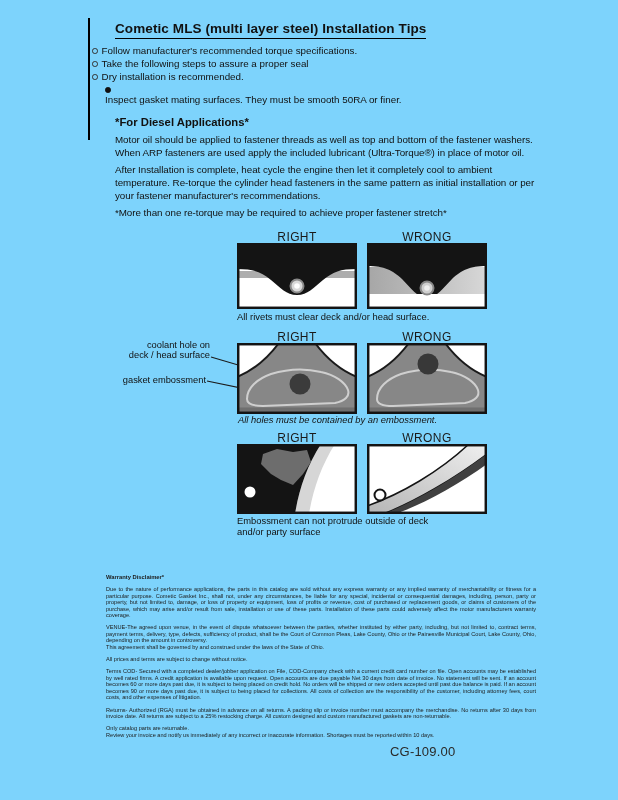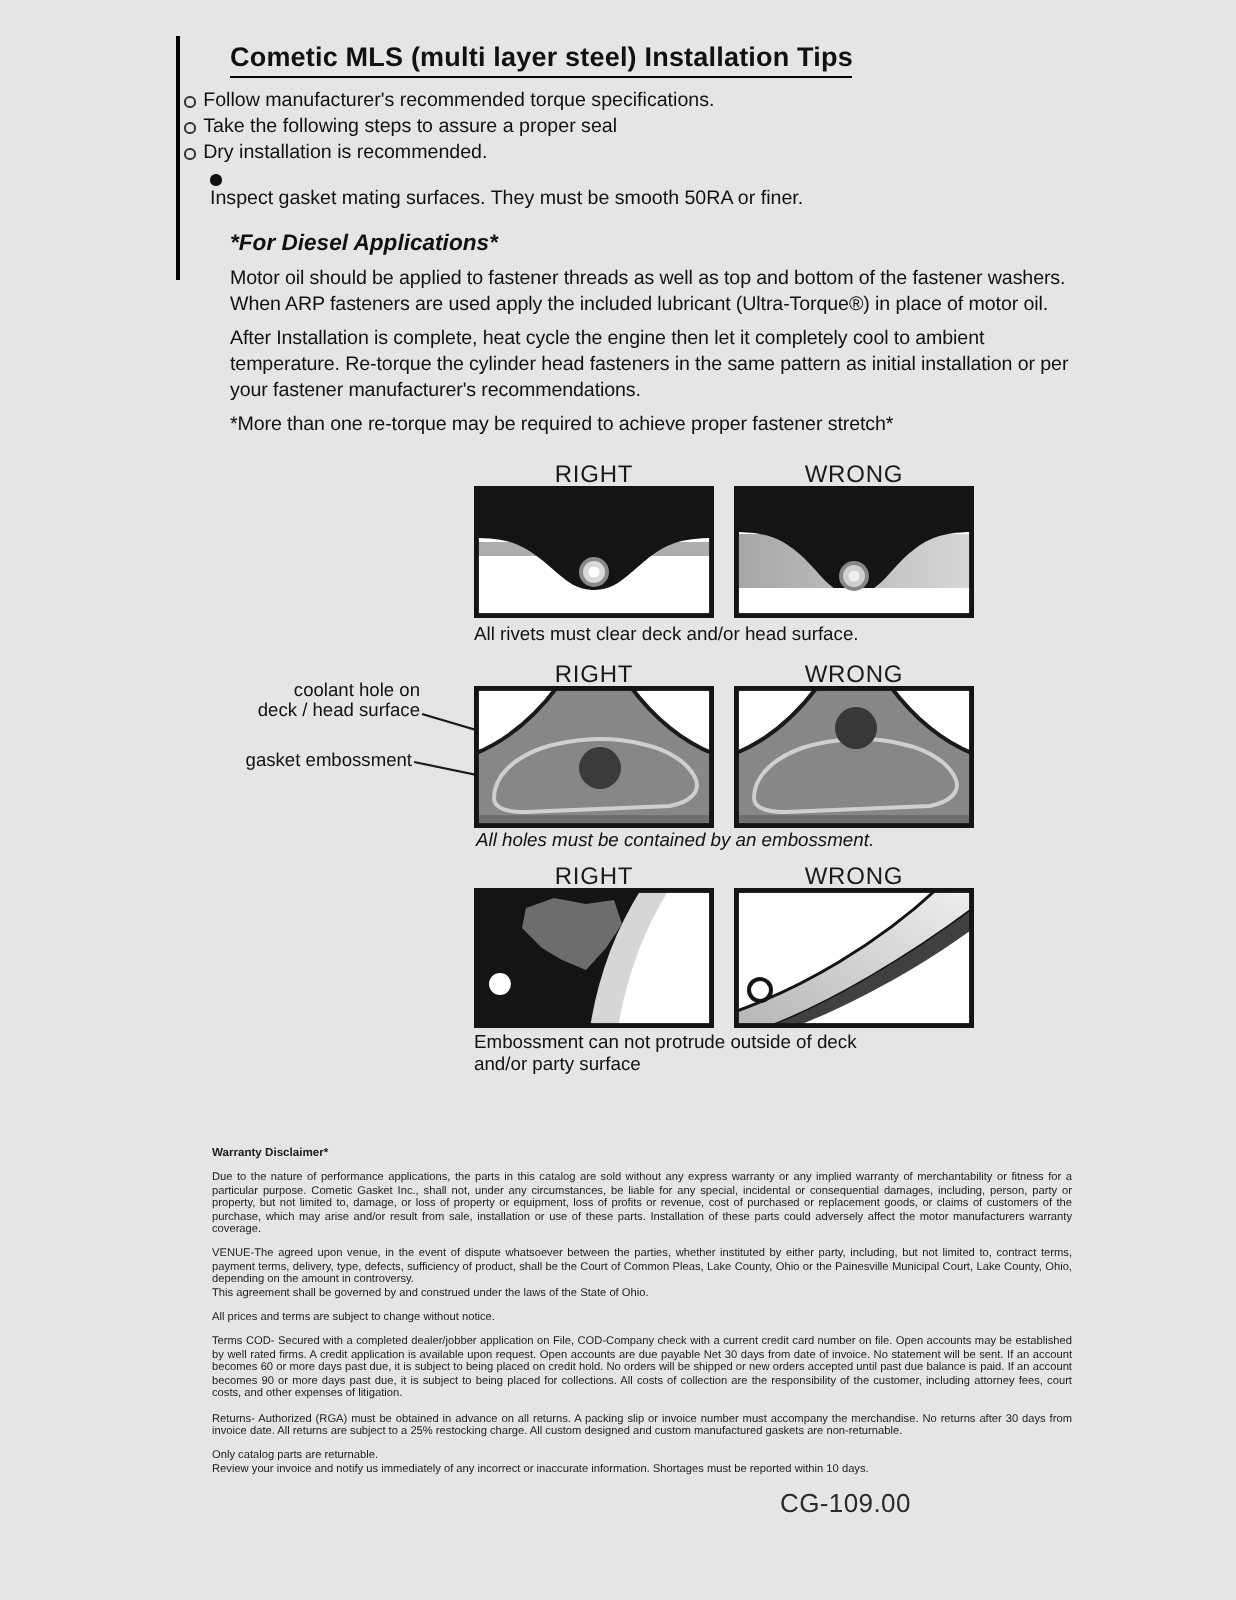--- a/index.html
+++ b/index.html
@@ -1,34 +1,34 @@
 <!DOCTYPE html>
 <html><head>
 <meta charset="utf-8">
 <style>
   html,body{margin:0;padding:0;background:#ffffff;}
   #page{
-    position:relative;width:618px;height:800px;background:#e5e5e5;overflow:hidden;
+    position:relative;width:618px;height:800px;background:#7dd3fc;overflow:hidden;
     font-family:"Liberation Sans","DejaVu Sans",sans-serif;color:#111;
   }
   .abs{position:absolute;}
   
   #left-rule{left:88px;top:18px;width:2px;height:122px;background:#000;}
   
   #title{left:115px;top:21px;font-size:13.5px;font-weight:bold;
     border-bottom:1.6px solid #000;padding-bottom:2px;letter-spacing:0.1px;white-space:nowrap;}
   
   #tips{left:92px;top:44px;width:470px;font-size:9.8px;line-height:13px;}
   .brow{display:flex;align-items:flex-start;white-space:nowrap;}
   .bmark{flex:0 0 auto;width:3.6px;height:3.6px;border:1px solid #333;border-radius:50%;
     margin:4px 4px 0 0;}
   .brow.sub{margin-left:13px;flex-direction:column;}
   .bmark.dot{background:#111;border-color:#111;margin-top:4.4px;}
   
-  #diesel-heading{left:115px;top:116px;font-size:11.3px;font-weight:bold;font-style:italic;}
+  #diesel-heading{left:115px;top:116px;font-size:11.3px;font-weight:bold;}
   .para{left:115px;width:420px;font-size:9.8px;line-height:13px;letter-spacing:-0.05px;}
   #diesel-para1{top:133px;}
   #diesel-para2{top:163px;}
   #diesel-note{top:206px;white-space:nowrap;}
   
   .rw-label{width:120px;text-align:center;font-size:12px;letter-spacing:0.4px;color:#1a1a1a;}
   .dbox{width:120px;}
   .cap{font-size:9.4px;line-height:10.5px;color:#111;}
   .ptr-label{font-size:9.3px;line-height:10px;text-align:right;color:#111;}
   svg{display:block;}

